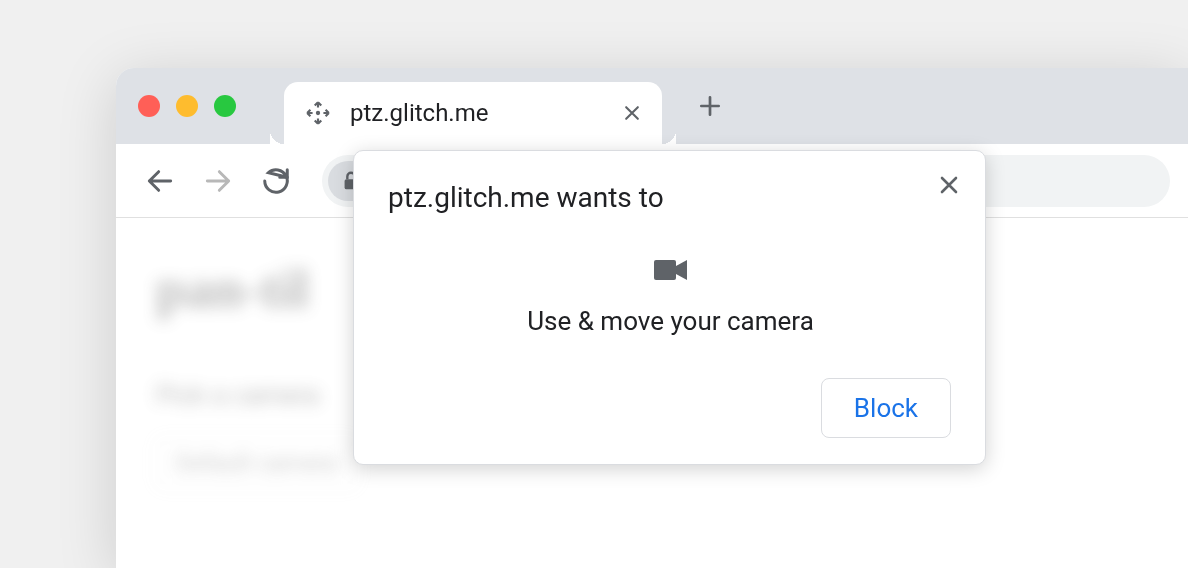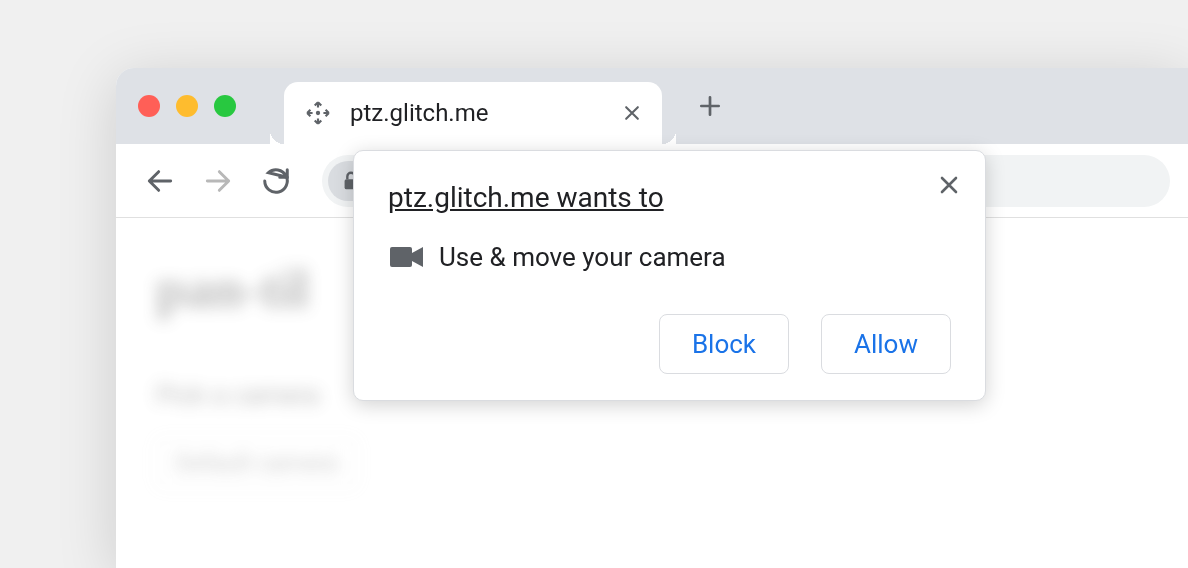--- a/index.html
+++ b/index.html
@@ -189,29 +189,29 @@
       width: 28px;
       height: 28px;
       cursor: pointer;
       display:flex;
       align-items:center;
       justify-content:center;
     }
     .popup-title {
       font-size: 28px;
       color: #202124;
-      margin-bottom: 28px;
-      text-decoration: underline;
+      margin-bottom: 44px;
     }
     .popup-row {
       display: flex;
       align-items: center;
-      gap: 15px;
+      gap: 24px;
       margin-bottom: 42px;
       padding-left: 2px;
+      flex-direction: column;
     }
     .popup-row-text {
       font-size: 26px;
       color: #202124;
     }
     .popup-buttons {
       display: flex;
       justify-content: flex-end;
       gap: 32px;
     }
@@ -310,15 +310,14 @@
     <span>
       <svg width="34" height="24" viewBox="0 0 34 24" fill="#5f6368">
         <rect x="0" y="2" width="22" height="20" rx="2"></rect>
         <path d="M22 8 L33 2 L33 22 L22 16 Z"></path>
       </svg>
     </span>
     <span class="popup-row-text">Use &amp; move your camera</span>
   </div>
   <div class="popup-buttons">
     <button class="popup-btn">Block</button>
-    <button class="popup-btn">Allow</button>
   </div>
 </div>
 
 </body></html>

